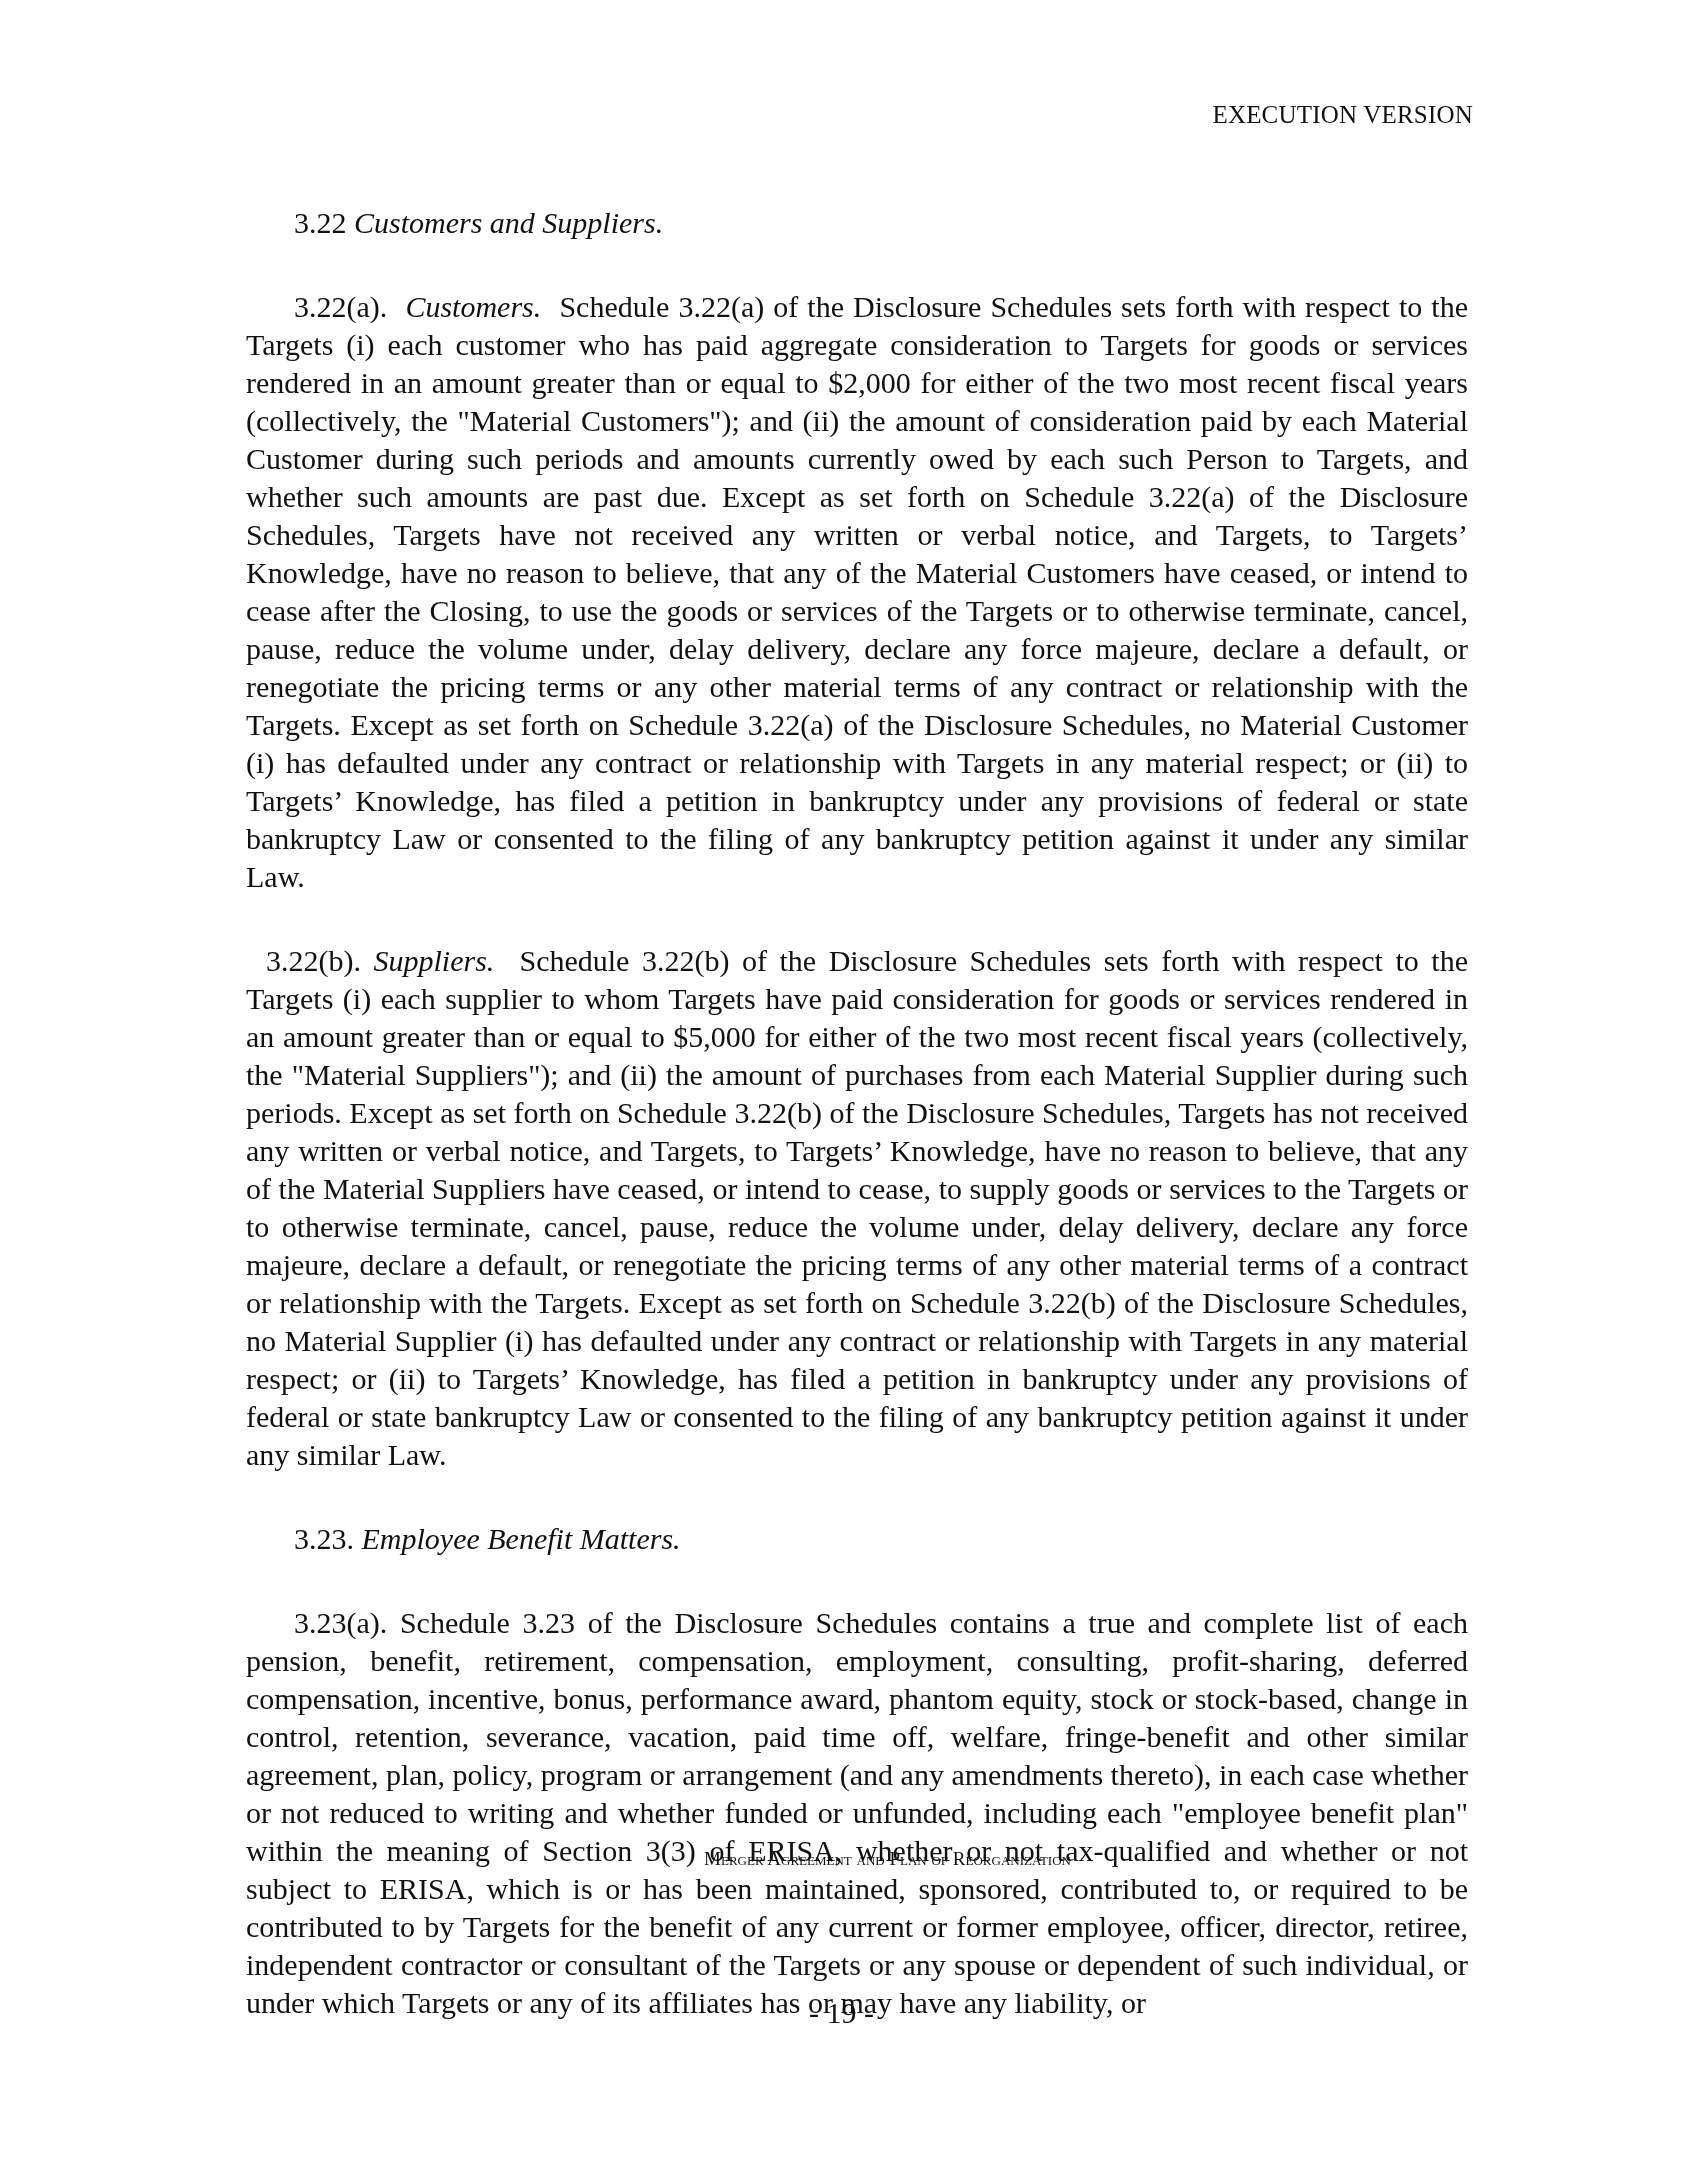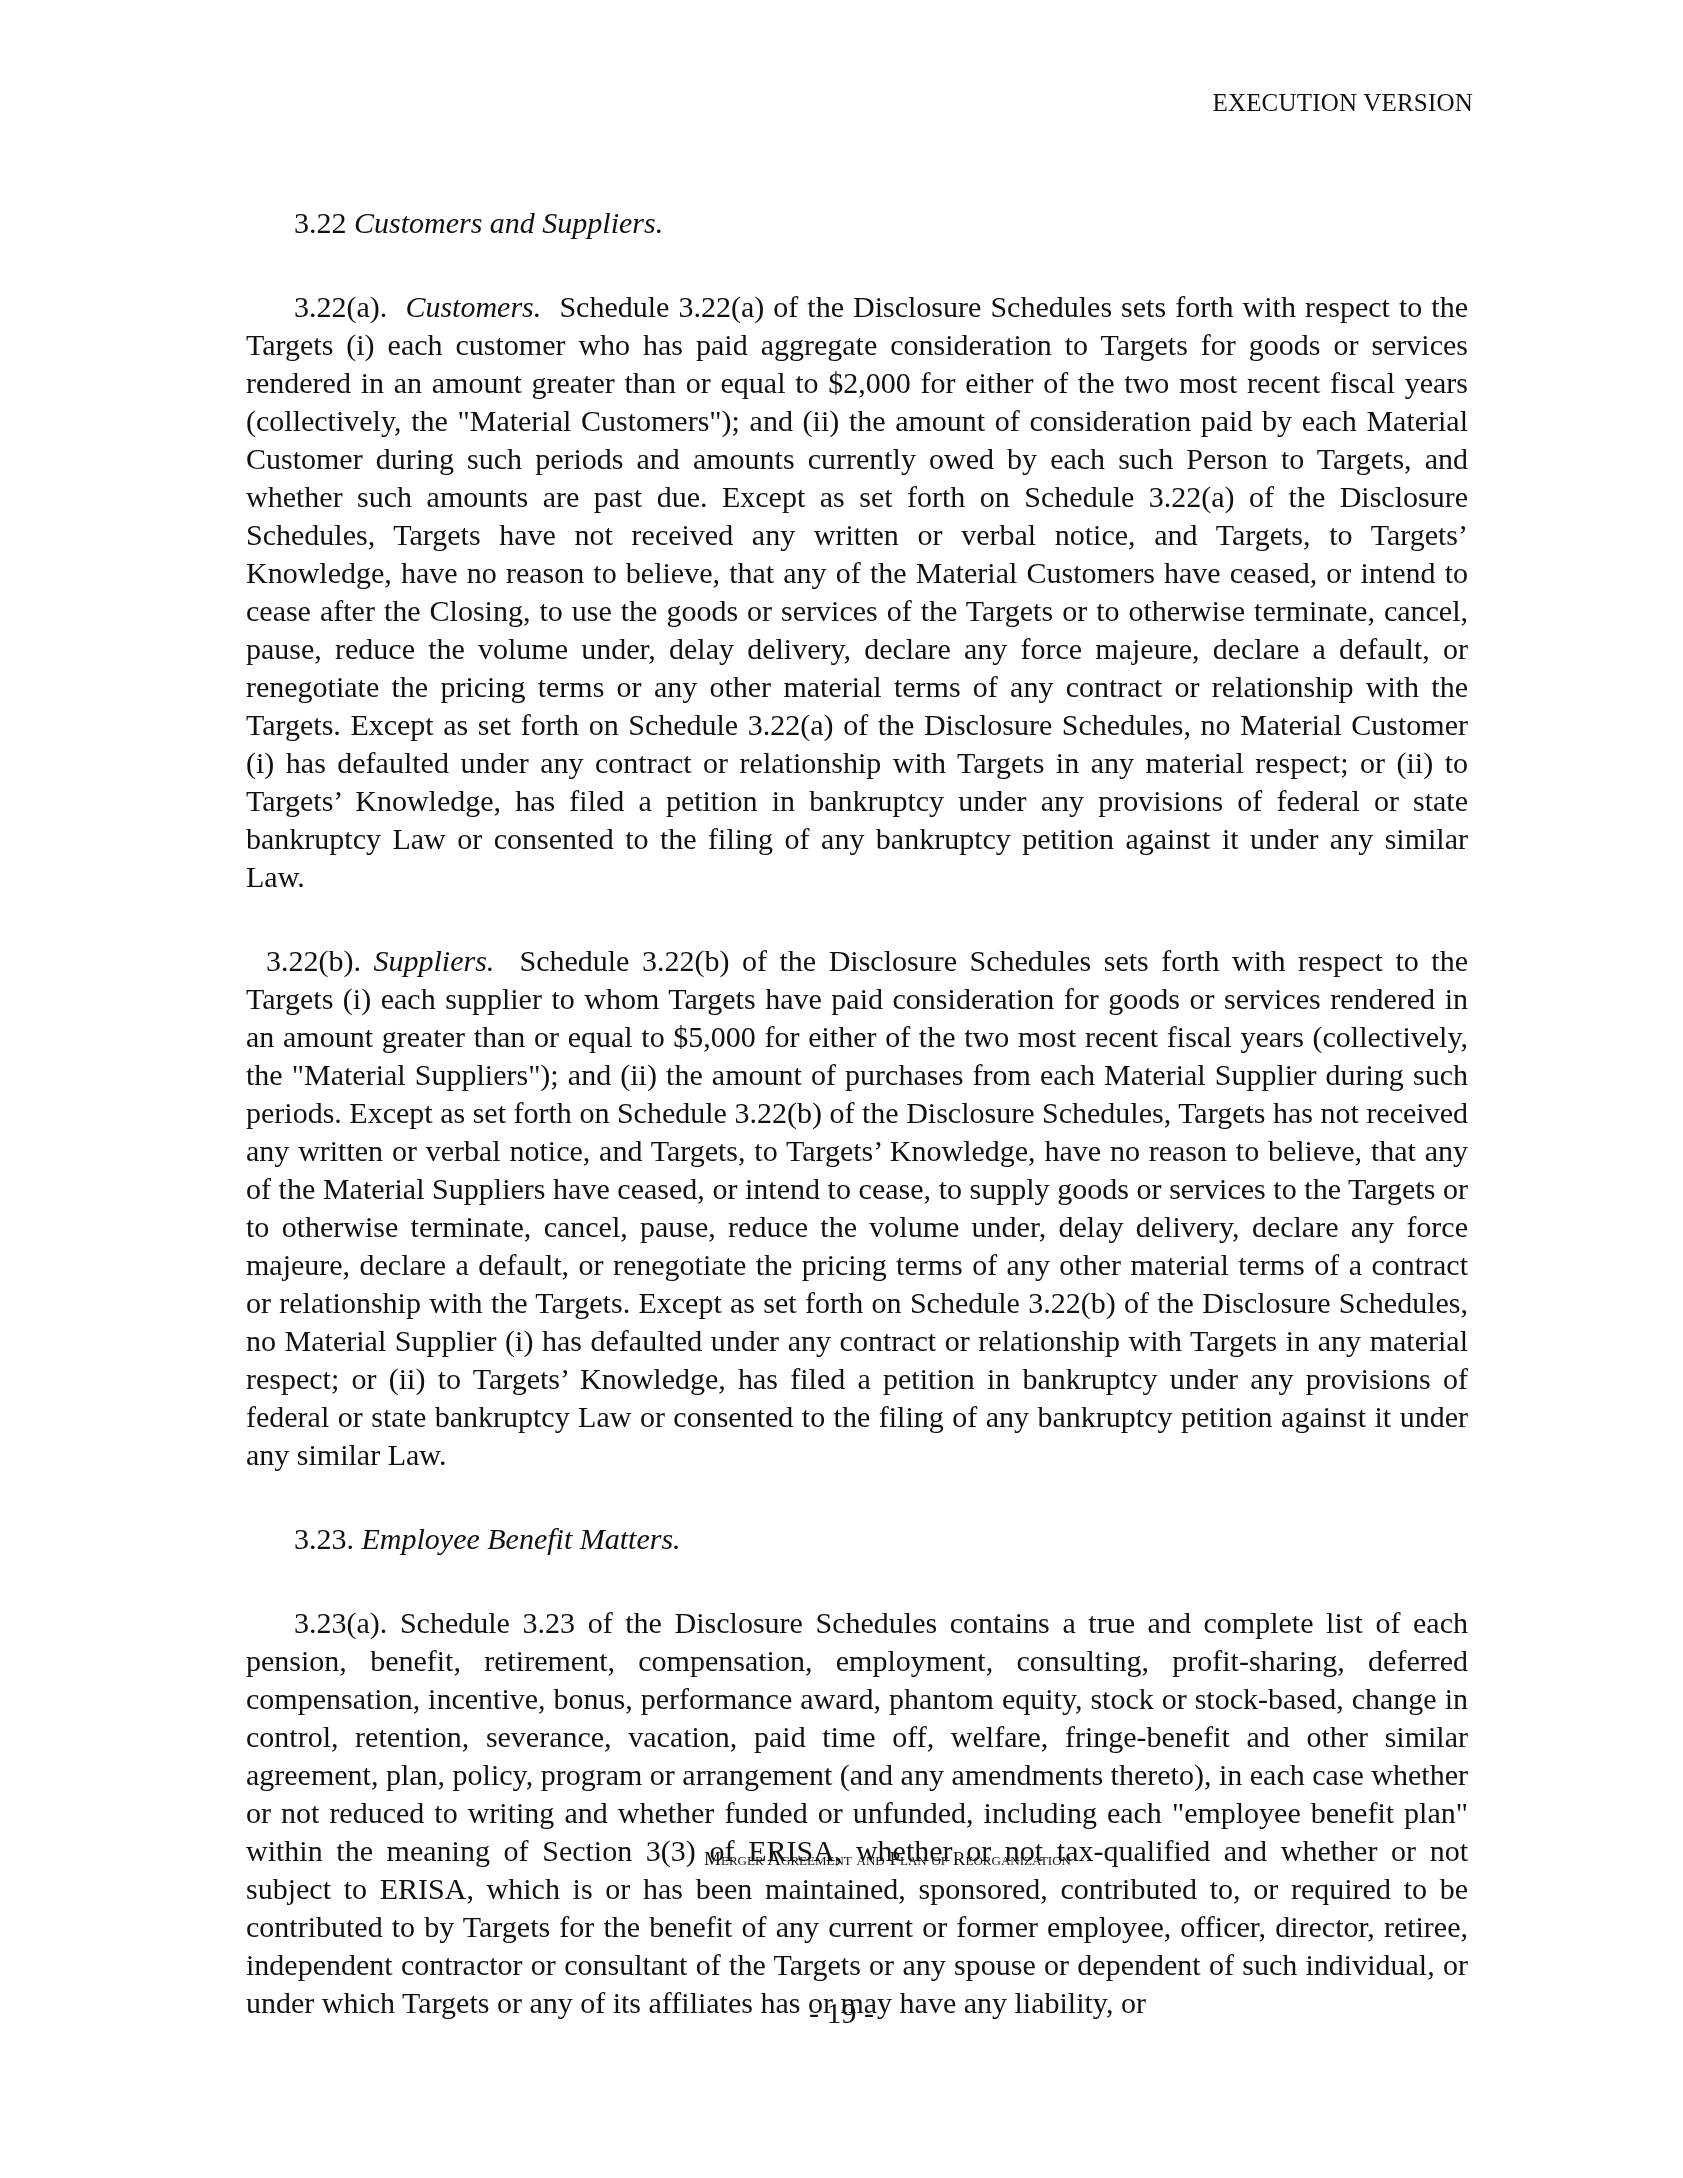--- a/index.html
+++ b/index.html
@@ -1,19 +1,19 @@
 <!DOCTYPE html>
 <html><head>
 <meta charset="utf-8">
 <style>
   html, body { margin: 0; padding: 0; background: #ffffff; }
   body { width: 1683px; height: 2178px; position: relative; overflow: hidden;
          font-family: "Liberation Serif", "DejaVu Serif", serif; color: #111111; }
   .page { position: absolute; left: 0; top: 0; width: 1683px; height: 2178px; }
-  .header-right { position: absolute; top: 89px; right: 210px; font-size: 25px; letter-spacing: 0.2px; }
+  .header-right { position: absolute; top: 101px; right: 210px; font-size: 25px; letter-spacing: 0.2px; }
   .body { position: absolute; left: 238px; top: 196px; width: 1238px; font-size: 30px; line-height: 38px; }
   p { margin: 8px; text-align: justify; }
   .heading { text-indent: 48px; }
   .indent { text-indent: 48px; }
   .indent-small { text-indent: 20px; }
   .gap { height: 30px; }
   i { font-style: italic; }
   b { font-weight: normal; }
   .footer { position: absolute; left: 0; width: 1683px; text-align: center; }
   .footer-title { top: 1848px; font-size: 19px; font-variant: small-caps; margin-left: 46px; }

